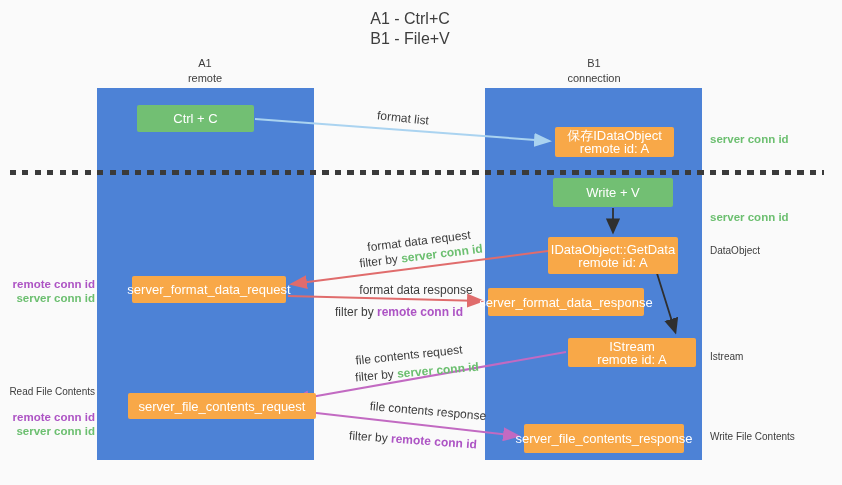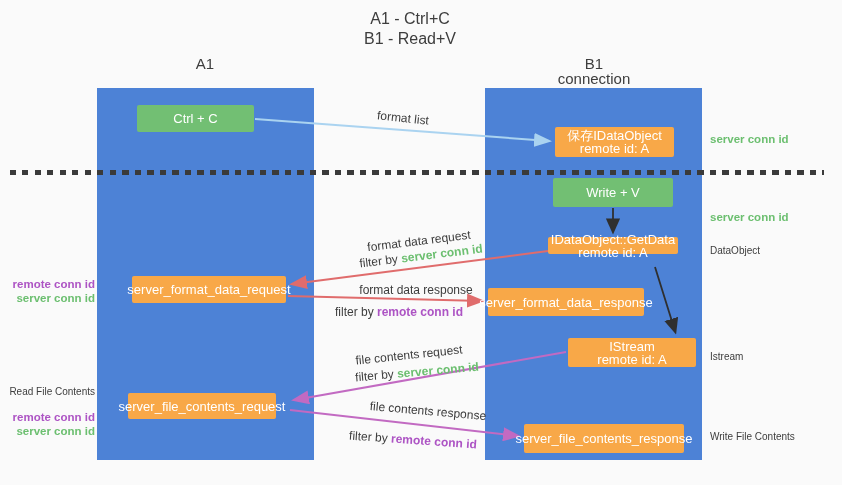--- a/index.html
+++ b/index.html
@@ -9,44 +9,44 @@
     --box-text:#ffffff;
   }
   *{margin:0;padding:0;box-sizing:border-box;}
   html,body{background:var(--bg);}
   body{font-family:"Liberation Sans","DejaVu Sans",sans-serif;color:var(--text-dark);}
   .stage{position:relative;width:842px;height:485px;background:var(--bg);overflow:hidden;}
 
   .title{position:absolute;left:330px;top:9px;width:160px;text-align:center;
          font-size:16px;line-height:20px;color:var(--text-dark);}
 
-  .col-header{position:absolute;width:120px;text-align:center;font-size:15px;line-height:15px;color:var(--text-dark);}
+  .col-header{position:absolute;width:120px;text-align:center;font-size:11px;line-height:15px;color:var(--text-dark);}
   .col-header.a{left:145px;top:56px;}
   .col-header.b{left:534px;top:56px;}
 
   .col{position:absolute;top:88px;width:217px;height:372px;background:var(--column-blue);}
   .col.a{left:97px;}
   .col.b{left:485px;}
 
   .dotted{position:absolute;left:10px;top:170px;width:814px;height:5px;
           background:repeating-linear-gradient(90deg,#3a3a3a 0 6px,transparent 6px 12.5px);}
 
   .box{position:absolute;display:flex;flex-direction:column;align-items:center;justify-content:center;
        color:var(--box-text);font-size:13px;line-height:13px;text-align:center;border-radius:2px;white-space:nowrap;}
   .box.green{background:var(--box-green);}
   .box.orange{background:var(--box-orange);}
 
   .b-ctrl-c{left:137px;top:105px;width:117px;height:27px;}
   .b-save{left:555px;top:127px;width:119px;height:30px;}
   .b-ctrl-v{left:553px;top:178px;width:120px;height:29px;}
-  .b-getdata{left:548px;top:237px;width:130px;height:17px;}
+  .b-getdata{left:548px;top:237px;width:130px;height:37px;}
   .b-fmt-req{left:132px;top:276px;width:154px;height:27px;}
   .b-fmt-resp{left:488px;top:288px;width:156px;height:28px;}
   .b-istream{left:568px;top:338px;width:128px;height:29px;}
-  .b-file-req{left:128px;top:393px;width:148px;height:26px;}
+  .b-file-req{left:128px;top:393px;width:188px;height:26px;}
   .b-file-resp{left:524px;top:424px;width:160px;height:29px;}
 
   .mid-label{position:absolute;white-space:nowrap;font-size:12px;color:var(--text-dark);}
   .mid-label .id-green{color:var(--green-id);font-weight:bold;}
   .mid-label .id-purple{color:var(--purple-id);font-weight:bold;}
 
   .side-label{position:absolute;white-space:nowrap;font-size:10px;color:var(--text-dark);}
   .side-label.right{left:710px;}
   .side-label.left{right:747px;text-align:right;}
   .id-g{color:var(--green-id);font-weight:bold;font-size:11.5px;}
@@ -60,25 +60,26 @@
   .f-blue{fill:var(--arrow-blue);} .f-red{fill:var(--arrow-red);}
   .f-mag{fill:var(--arrow-magenta);} .f-blk{fill:var(--arrow-black);}
 </style>
 </head>
 <body>
 
 <div class="stage">
 
   <div class="title">
     <div>A1 - Ctrl+C</div>
-    <div>B1 - Read+V</div>
+    <div>B1 - File+V</div>
   </div>
 
   <div class="col-header a">
     <div>A1</div>
+    <div>remote</div>
   </div>
   <div class="col-header b">
     <div>B1</div>
     <div>connection</div>
   </div>
 
   <div class="col a"></div>
   <div class="col b"></div>
 
   <div class="dotted"></div>

